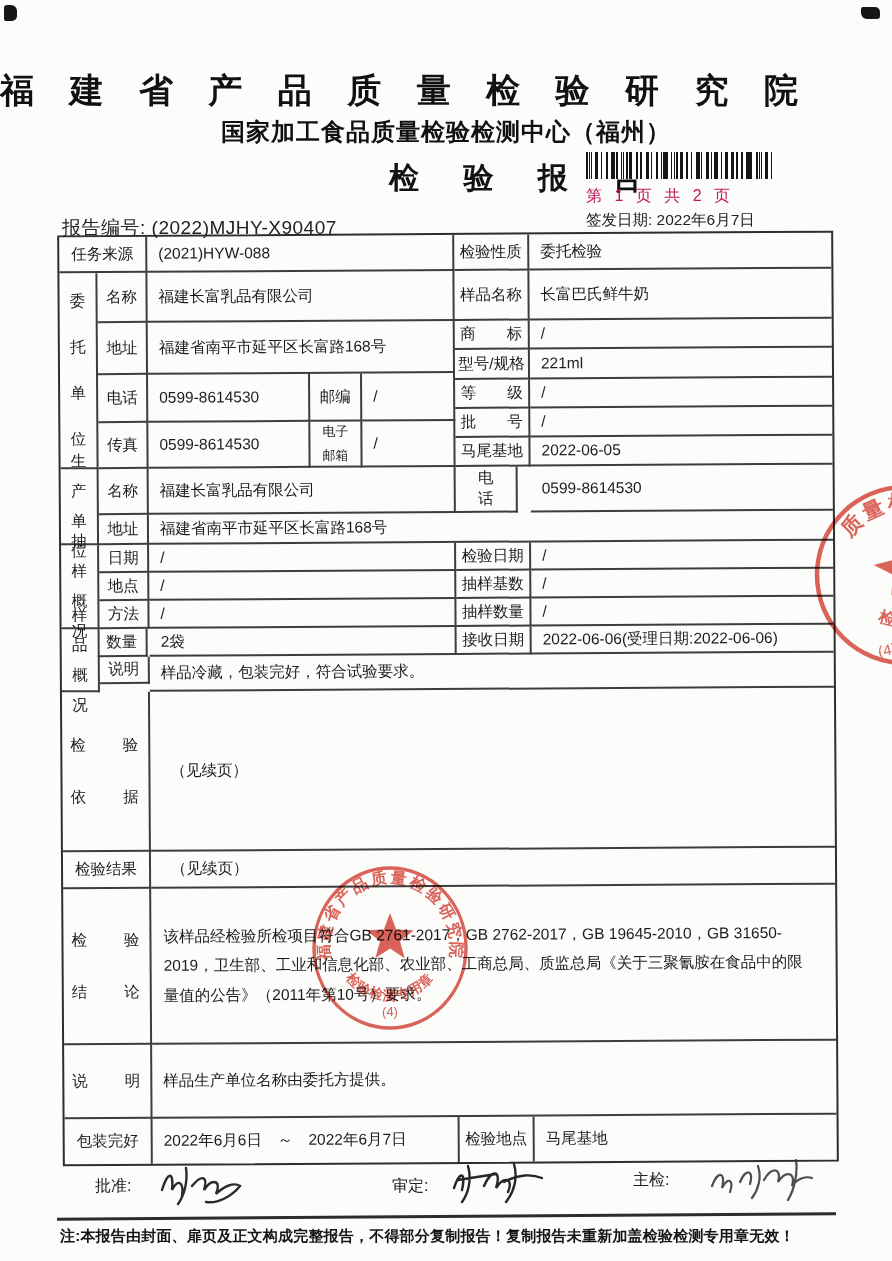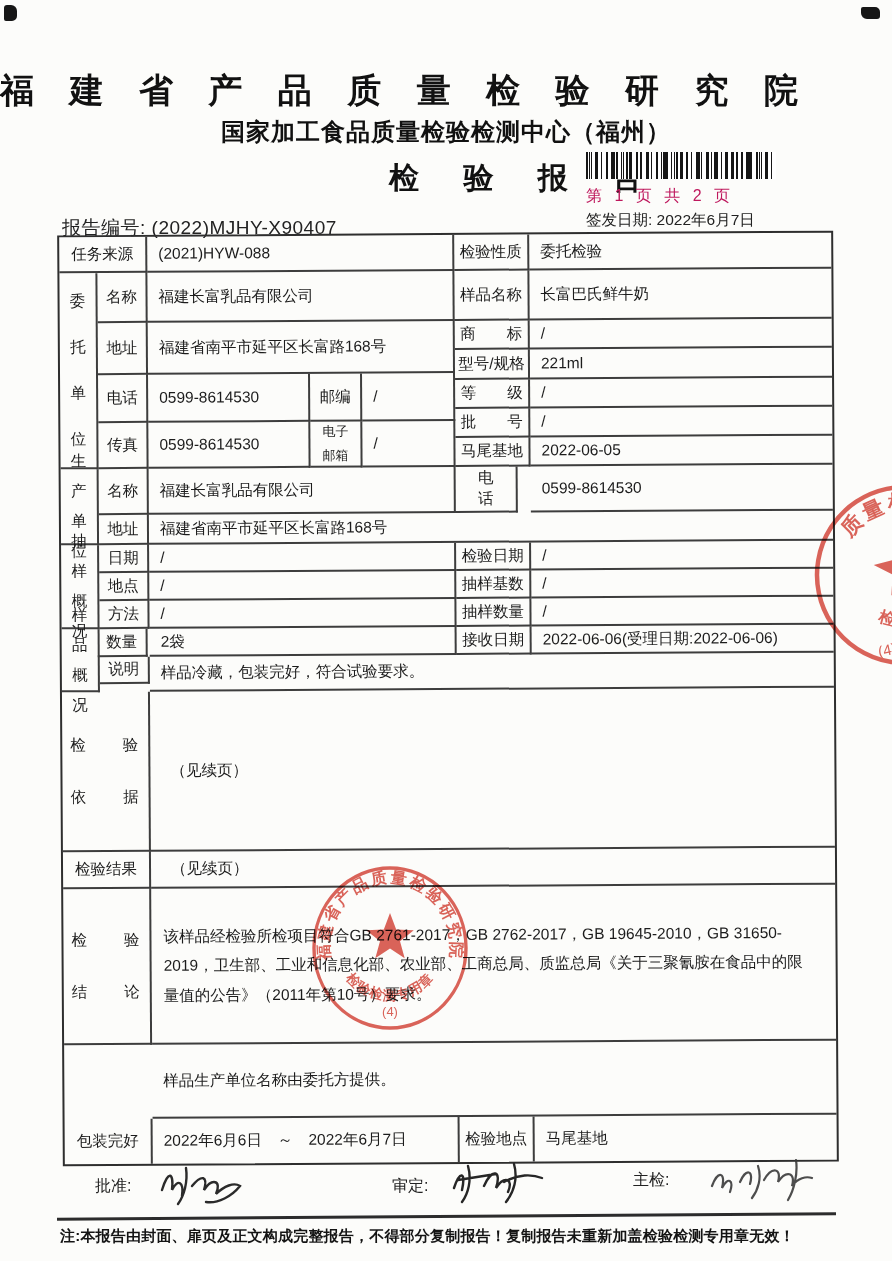--- a/index.html
+++ b/index.html
@@ -137,20 +137,21 @@
 依　　据</div>
   <div class="cell val nr" style="left:88px;top:455px;width:684px;height:160px;padding-left:20px">（见续页）</div>
 
   <div class="cell lab" style="left:0;top:615px;width:88px;height:37px">检验结果</div>
   <div class="cell val nr" style="left:88px;top:615px;width:684px;height:37px;padding-left:20px">（见续页）</div>
 
   <div class="cell lab biglab" style="left:0;top:652px;width:88px;height:156px">检　　验
 结　　论</div>
   <div class="cell val nr para" style="left:88px;top:652px;width:684px;height:156px">该样品经检验所检项目符合GB 2761-2017，GB 2762-2017，GB 19645-2010，GB 31650-2019，卫生部、工业和信息化部、农业部、工商总局、质监总局《关于三聚氰胺在食品中的限量值的公告》（2011年第10号）要求。</div>
 
+  <div class="cell lab" style="left:0;top:808px;width:88px;height:74px;letter-spacing:2px">说　　明</div>
   <div class="cell val nr" style="left:88px;top:808px;width:684px;height:74px">样品生产单位名称由委托方提供。</div>
 
   <div class="cell lab nb" style="left:0;top:882px;width:88px;height:45px">包装完好</div>
   <div class="cell val nb" style="left:88px;top:882px;width:307px;height:45px">2022年6月6日　～　2022年6月7日</div>
   <div class="cell lab nb" style="left:395px;top:882px;width:75px;height:45px">检验地点</div>
   <div class="cell val nb nr" style="left:470px;top:882px;width:302px;height:45px">马尾基地</div>
 </div>
 
 <svg class="abs stamp" style="left:305px;top:858px" width="170" height="180" viewBox="0 0 170 180">
   <ellipse cx="85" cy="90" rx="76" ry="80" fill="none" stroke="#d6493e" stroke-width="3.4"></ellipse>

